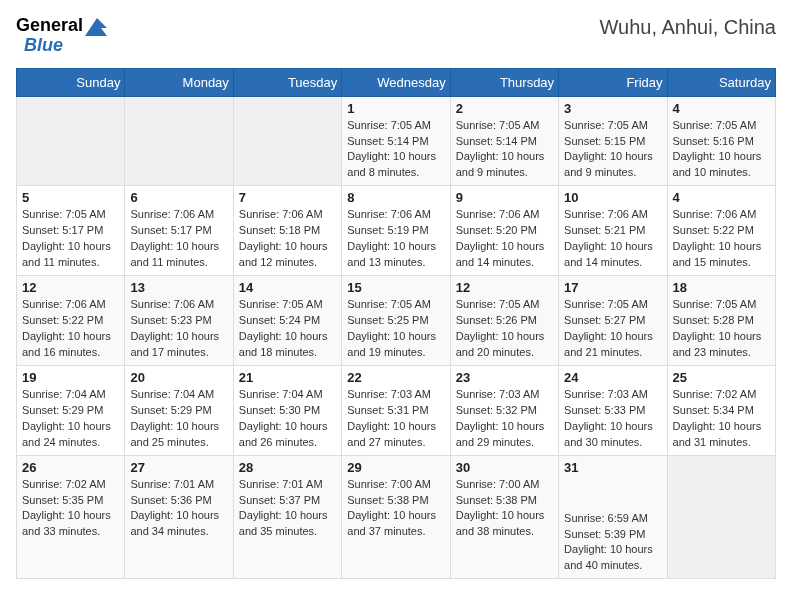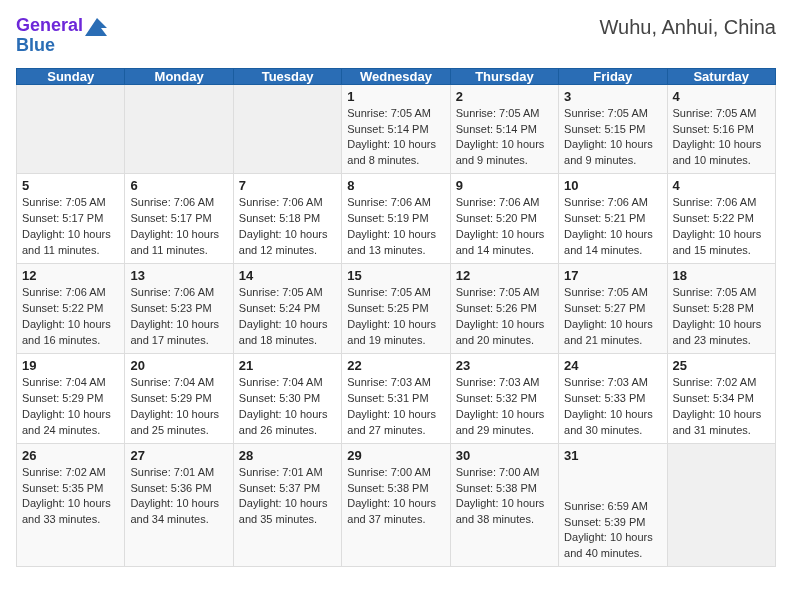--- a/index.html
+++ b/index.html
@@ -17,21 +17,21 @@
       margin-bottom: 12px;
     }
     .logo {
       display: flex;
       align-items: center;
       gap: 4px;
     }
     .logo-text-general {
       font-size: 18px;
       font-weight: bold;
-      color: #6d28d9;
+      color: #000000;
     }
     .logo-text-blue {
       font-size: 18px;
       font-weight: bold;
       color: #2a6db5;
     }
     .title-block {
       text-align: right;
     }
     .month-title {
@@ -45,23 +45,23 @@
     }
     .calendar {
       width: 100%;
       border-collapse: collapse;
       border: 1px solid #ccc;
     }
     .calendar th {
       background-color: #2a6db5;
       color: #fff;
       font-size: 13px;
-      font-weight: bold;
-      padding: 0 4px;
-      text-align: center;
+      font-weight: normal;
+      padding: 6px 4px;
+      text-align: right;
       border: 1px solid #1a5da0;
     }
     .calendar td {
       width: 14.28%;
       vertical-align: top;
       padding: 4px 5px;
       border: 1px solid #ddd;
       background: #fff;
       min-height: 80px;
     }
@@ -91,21 +91,21 @@
 
 <div class="header">
   <div class="logo">
     <div style="display:flex;flex-direction:column;align-items:flex-start;line-height:1.1">
       <div style="display:flex;align-items:center;">
         <span class="logo-text-general">General</span>
         <svg width="22" height="18" viewBox="0 0 22 18" style="margin-left:2px;margin-bottom:-2px;">
           <polygon points="0,18 12,0 22,10 16,10 22,18" fill="#2a6db5"></polygon>
         </svg>
       </div>
-      <span class="logo-text-blue" style="margin-left:0;">Blue</span>
+      <span class="logo-text-blue" style="margin-left:8px;font-style:italic;">Blue</span>
     </div>
   </div>
   <div class="title-block">
     <div class="subtitle">Wuhu, Anhui, China</div>
   </div>
 </div>
 
 <table class="calendar">
   <thead>
     <tr>

